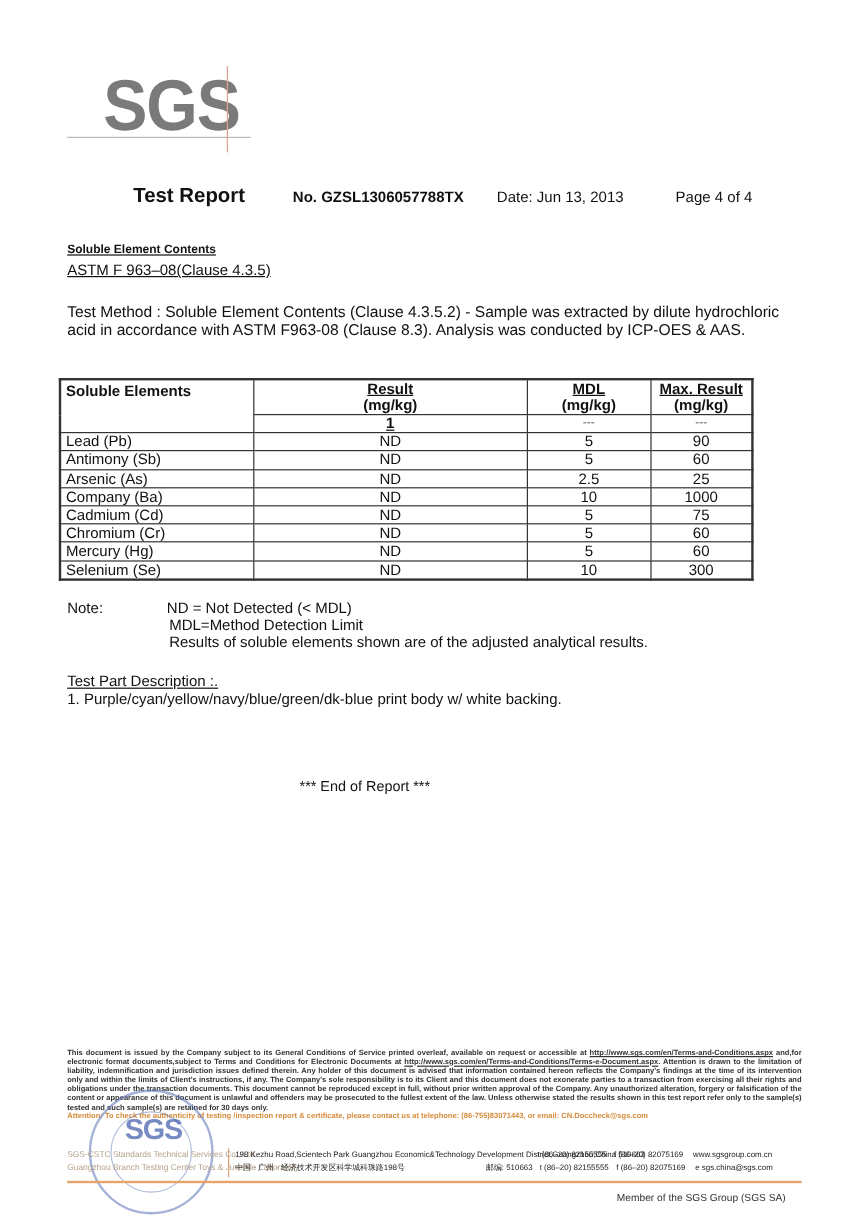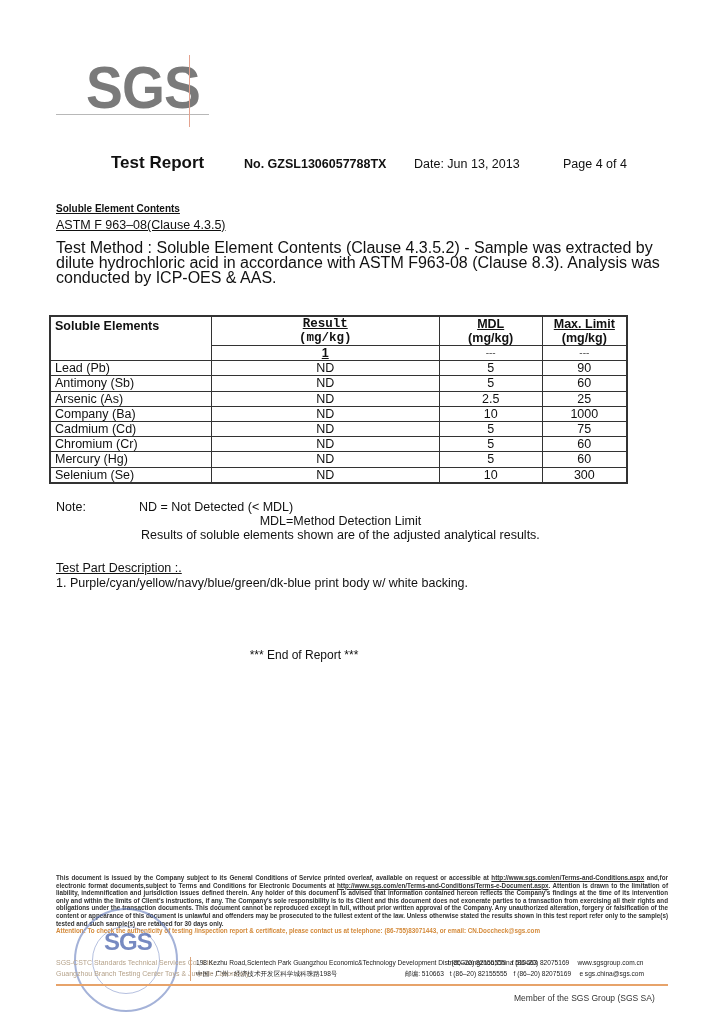--- a/index.html
+++ b/index.html
@@ -14,35 +14,35 @@
   .logo-vline { left: 189px; top: 55px; width: 1px; height: 72px; background: #e3a28f; }
 
   
   .hdr-title { left: 111px; top: 153px; font-size: 17px; font-weight: bold; }
   .hdr-no { left: 244px; top: 157px; font-size: 12.5px; font-weight: bold; }
   .hdr-date { left: 414px; top: 157px; font-size: 12.5px; }
   .hdr-page { left: 563px; top: 157px; font-size: 12.5px; }
 
   .sec-title { left: 56px; top: 203px; font-size: 10px; font-weight: bold; text-decoration: underline; }
   .sec-sub { left: 56px; top: 218px; font-size: 12.5px; text-decoration: underline; }
-  .method { left: 56px; top: 240px; width: 610px; font-size: 16px; line-height: 15px; }
+  .method { left: 56px; top: 252px; width: 610px; font-size: 13px; line-height: 15px; }
 
   
   table.res { position: absolute; left: 49px; top: 315px; width: 579px; border-collapse: collapse;
               border: 2px solid #333; font-size: 12.5px; }
   table.res td { border: 1px solid #333; padding: 0 4px; height: 14.2px; line-height: 14px; }
   table.res td.c { text-align: center; }
   table.res .h { font-weight: bold; margin-top: 10px; }
   table.res .u { text-decoration: underline; }
   .col1 { width: 152px; } .col2 { width: 215px; } .col3 { width: 97px; } .col4 { width: 80px; }
   td.dash { color: #555; font-size: 10px; }
 
   .note-label { left: 56px; top: 500px; font-size: 12.5px; }
   .note-lines { left: 139px; top: 500px; font-size: 12.5px; line-height: 14px; }
-  .note-lines div:nth-child(n+2) { padding-left: 2px; text-align: center; }
+  .note-lines div:nth-child(n+2) { padding-left: 2px; }
 
   .part-title { left: 56px; top: 561px; font-size: 12.5px; text-decoration: underline; }
   .part-line { left: 56px; top: 576px; font-size: 12.5px; }
 
   .end { left: 0; width: 608px; top: 648px; text-align: center; font-size: 12px; }
 
   
   .fine { left: 56px; top: 874px; width: 612px; font-size: 6.3px; line-height: 7.6px; font-weight: bold; color: #333;
           text-align: justify; }
   .fine .lnk { text-decoration: underline; }
@@ -78,30 +78,30 @@
 <table class="res">
   <colgroup>
       <col class="col1">
       <col class="col2">
       <col class="col3">
       <col class="col4">
     </colgroup>
   <tbody>
       <tr>
     <td rowspan="2" class="h" style="vertical-align:top;padding-top:2px;">Soluble Elements</td>
-    <td class="c h" style="height:28px;font-family:Liberation Mono, monospace;">
+    <td class="c h" style="height:28px;">
       <div class="u">Result</div>
       <div>(mg/kg)</div>
     </td>
     <td class="c h">
       <div class="u">MDL</div>
       <div>(mg/kg)</div>
     </td>
     <td class="c h">
-      <div class="u">Max. Limit</div>
+      <div class="u">Max. Result</div>
       <div>(mg/kg)</div>
     </td>
   </tr>
   <tr>
     <td class="c h u">1</td>
     <td class="c dash">---</td>
     <td class="c dash">---</td>
   </tr>
   <tr>
     <td>Lead (Pb)</td>

